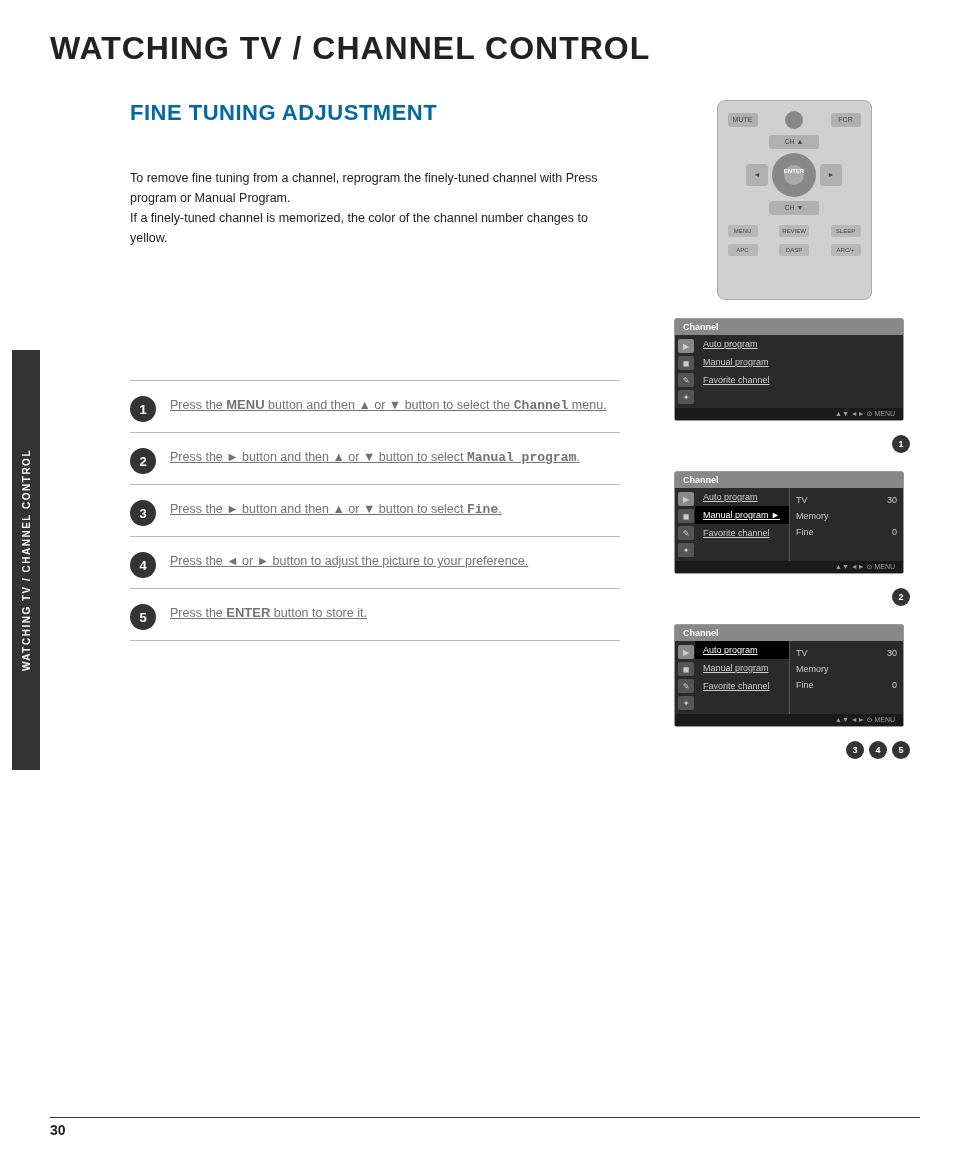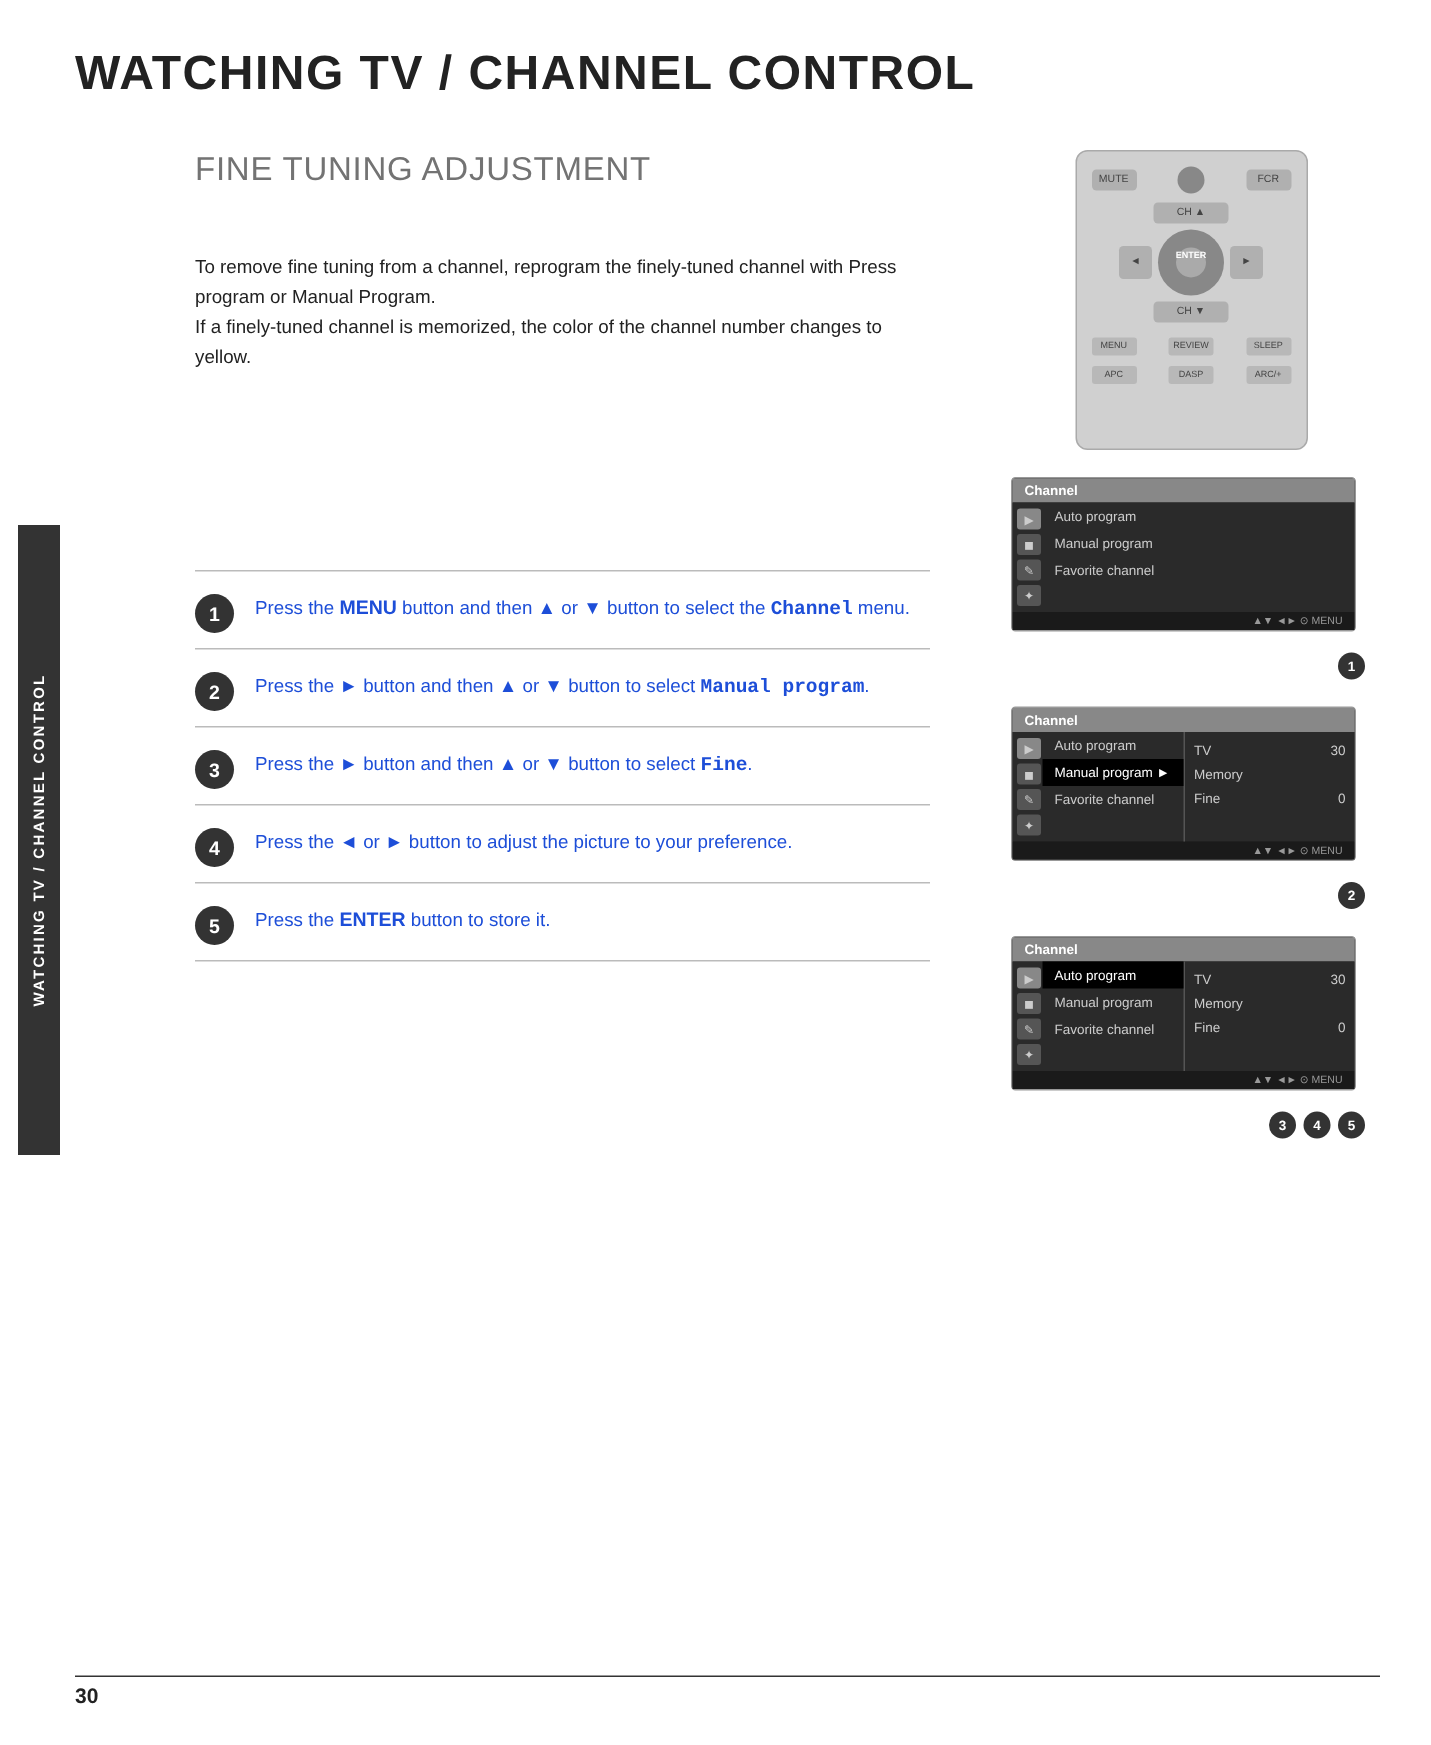--- a/index.html
+++ b/index.html
@@ -22,22 +22,22 @@
       color: #222;
       letter-spacing: 1px;
     }
 
     
     .section-title {
       position: absolute;
       top: 100px;
       left: 130px;
       font-size: 22px;
-      font-weight: normal;
-      color: #737373;
+      font-weight: bold;
+      color: #0369a1;
       letter-spacing: 0.5px;
       text-align: center;
     }
 
     
     .intro-text {
       position: absolute;
       top: 148px;
       left: 130px;
       width: 490px;
@@ -76,21 +76,22 @@
       display: flex;
       align-items: center;
       justify-content: center;
       flex-shrink: 0;
       margin-top: 1px;
     }
 
     .step-text {
       font-size: 12.5px;
       line-height: 1.6;
-      color: #1d4ed8;
+      color: #737373;
+      text-decoration: underline;
     }
     .step-text .mono { font-family: 'Courier New', monospace; font-weight: bold; font-size: 13px; }
     .step-text .small-caps { font-variant: small-caps; font-weight: bold; font-size: 13px; }
 
     
     .sidebar-label {
       position: absolute;
       top: 350px;
       left: 12px;
       width: 28px;
@@ -275,20 +276,21 @@
       color: white;
       font-weight: bold;
     }
 
     .screen-diagram .menu-item {
       padding: 4px 8px;
       font-size: 9px;
       color: #ccc;
       cursor: default;
       white-space: nowrap;
+      text-decoration: underline;
     }
 
     .screen-diagram .menu-item.highlighted {
       background: #000000;
       color: white;
     }
 
     .screen-diagram .right-col {
       flex: 1;
       padding: 4px 6px;

